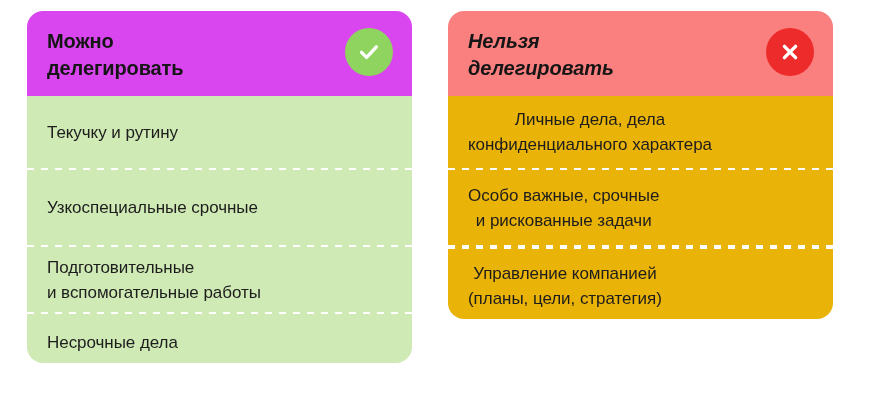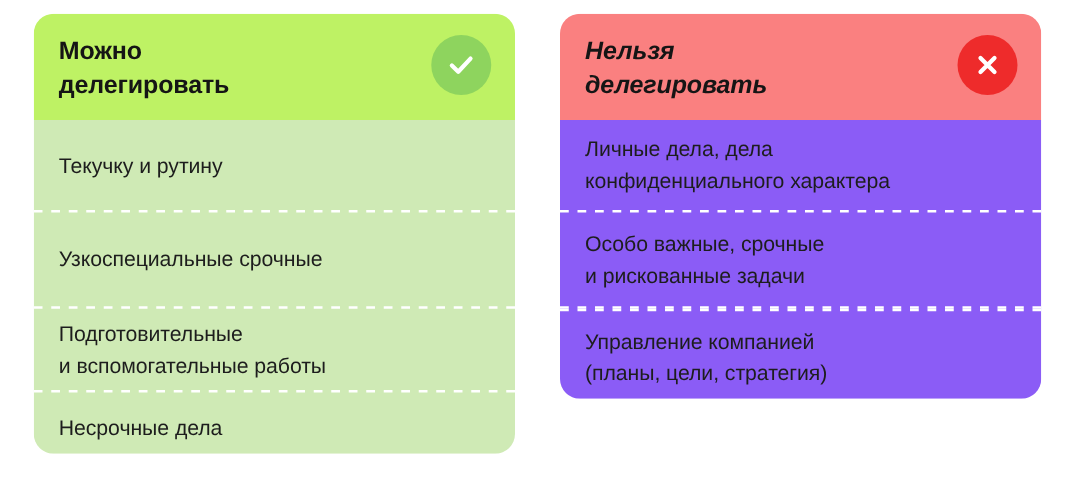--- a/index.html
+++ b/index.html
@@ -93,27 +93,27 @@
   .divider {
     height: 2px;
     flex: 0 0 2px;
     background-image: linear-gradient(to right,
        #ffffff 0 7px, rgba(255,255,255,0) 7px 14px);
     background-size: 14px 2px;
     background-repeat: repeat-x;
   }
 
   
-  .card.green .card-header { background: #bef264; }
+  .card.green .card-header { background: #d946ef; }
   .card.green .card-body   { background: #cfeab5; }
   .card.green .badge       { background: #8ed45e; }
 
   
   .card.red .card-header { background: #fa8080; font-style: italic; }
-  .card.red .card-body   { background: #8b5cf6; }
+  .card.red .card-body   { background: #eab308; text-align: center; }
   .card.red .badge       { background: #ee2b2b; }
 </style>
 </head>
 <body>
 
 <div class="board">
 
   <section class="card green">
     <header class="card-header">
       <div class="card-title">Можно

